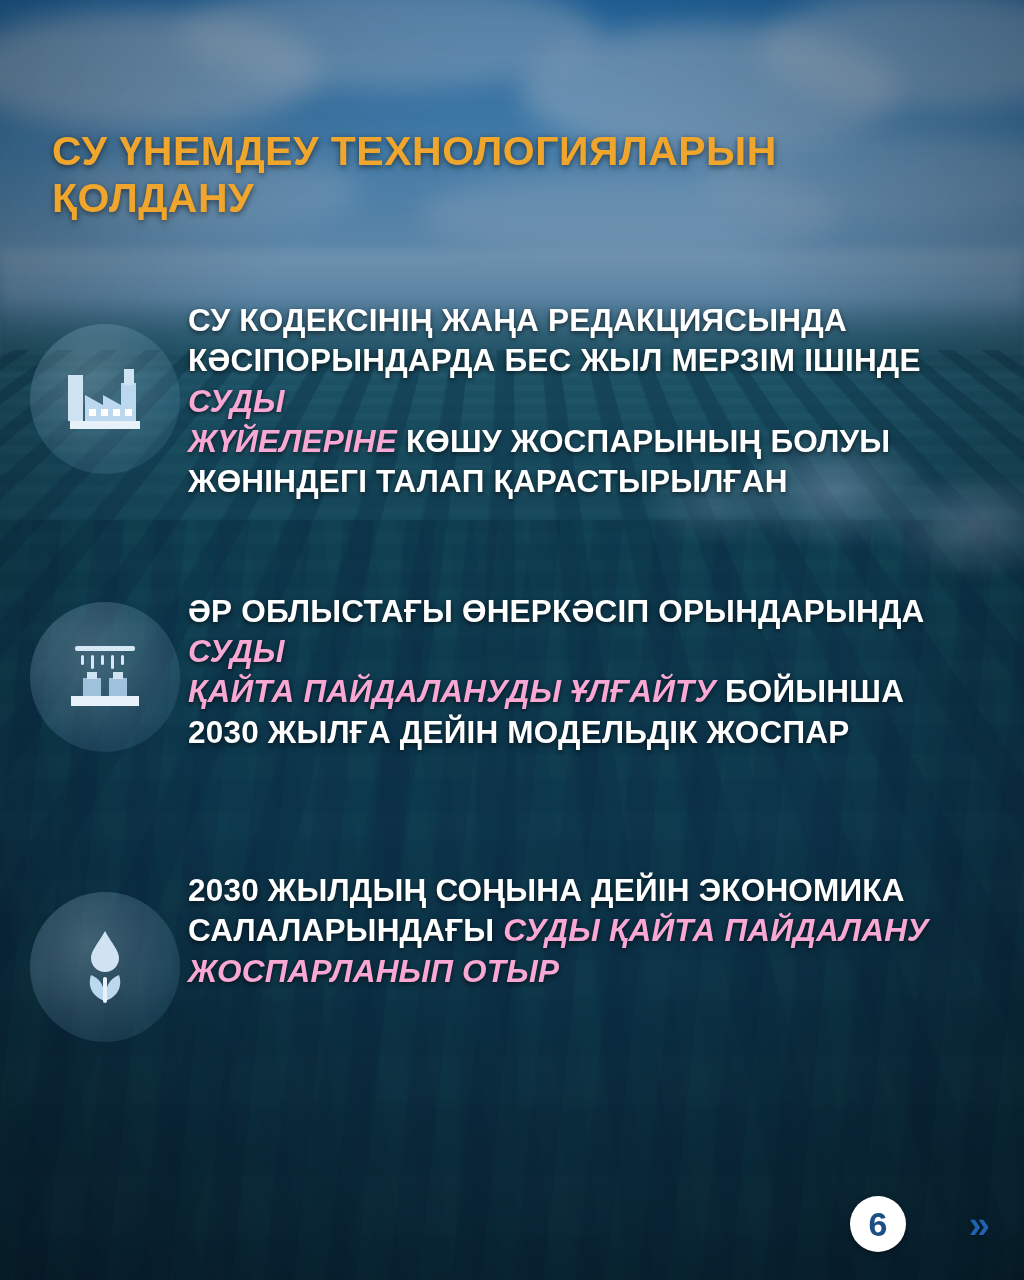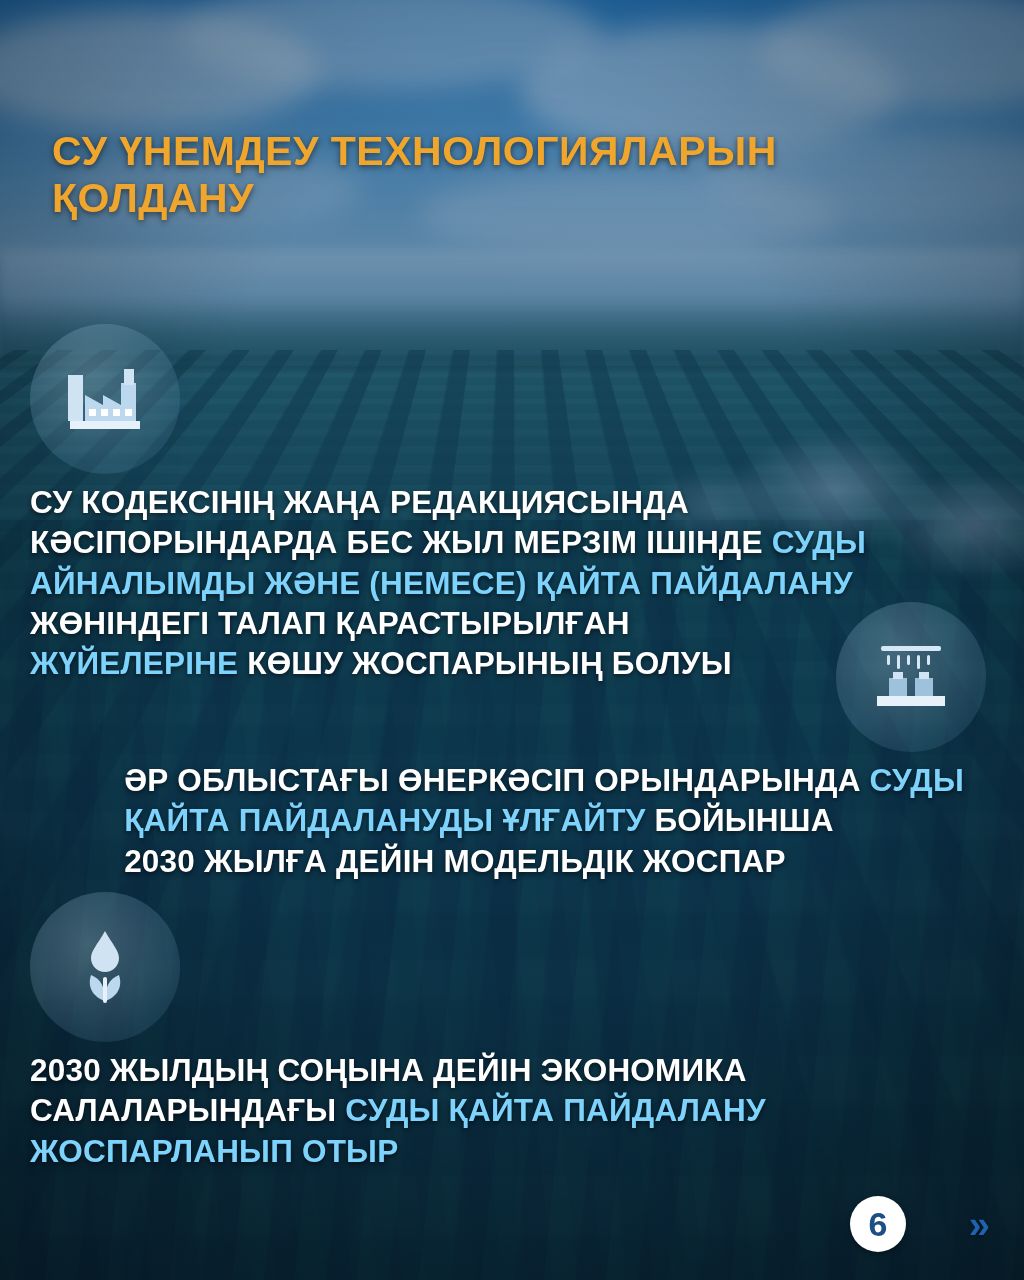--- a/index.html
+++ b/index.html
@@ -147,21 +147,20 @@
     text-shadow: 0 2px 6px rgba(0,0,0,.55);
     font-stretch: condensed;
   }
 
   .block {
     position: absolute;
     left: 30px;
     width: 964px;
     display: flex;
     align-items: flex-start;
-    flex-direction: column;
   }
   .block-1 { top: 292px; }
   .block-2 { top: 578px; align-items: flex-end; }
   .block-3 { top: 862px; }
 
   .icon-wrap {
     flex: 0 0 auto;
     width: 150px;
     height: 150px;
     border-radius: 50%;
@@ -179,21 +178,21 @@
     flex: 1 1 auto;
     font-size: 31.5px;
     line-height: 1.28;
     font-weight: bold;
     letter-spacing: .2px;
     text-transform: uppercase;
     text-shadow: 0 2px 5px rgba(0,0,0,.6);
     padding-top: 8px;
     padding-right: 30px;
   }
-  .hl { color: #7dd3fc; }
+  .hl { color: #f9a8d4; font-style: italic; }
 
   
   .page-badge {
     position: absolute;
     right: 118px;
     bottom: 28px;
     width: 56px;
     height: 56px;
     border-radius: 50%;
     background: #ffffff;
@@ -263,27 +262,24 @@
         </svg>
       </div>
       <div class="text">
         <div>
           <span>СУ КОДЕКСІНІҢ ЖАҢА РЕДАКЦИЯСЫНДА</span>
         </div>
         <div>
           <span>КӘСІПОРЫНДАРДА БЕС ЖЫЛ МЕРЗІМ ІШІНДЕ </span><span class="hl">СУДЫ</span>
         </div>
         <div>
-          <span class="hl">АЙНАЛЫМДЫ ЖӘНЕ (НЕМЕСЕ) ҚАЙТА ПАЙДАЛАНУ</span>
+          <span class="hl">ЖҮЙЕЛЕРІНЕ </span><span>КӨШУ ЖОСПАРЫНЫҢ БОЛУЫ</span>
         </div>
         <div>
           <span>ЖӨНІНДЕГІ ТАЛАП ҚАРАСТЫРЫЛҒАН</span>
-        </div>
-        <div>
-          <span class="hl">ЖҮЙЕЛЕРІНЕ </span><span>КӨШУ ЖОСПАРЫНЫҢ БОЛУЫ</span>
         </div>
       </div>
     </div>
 
     <div class="block block-2">
       <div class="icon-wrap">
         <svg width="88" height="78" viewBox="0 0 88 78" aria-hidden="true">
           <g fill="#d6e8f6">
             <rect x="14" y="8" width="60" height="5" rx="2"></rect>
             <rect x="20" y="17" width="3" height="10" rx="1.5"></rect>

